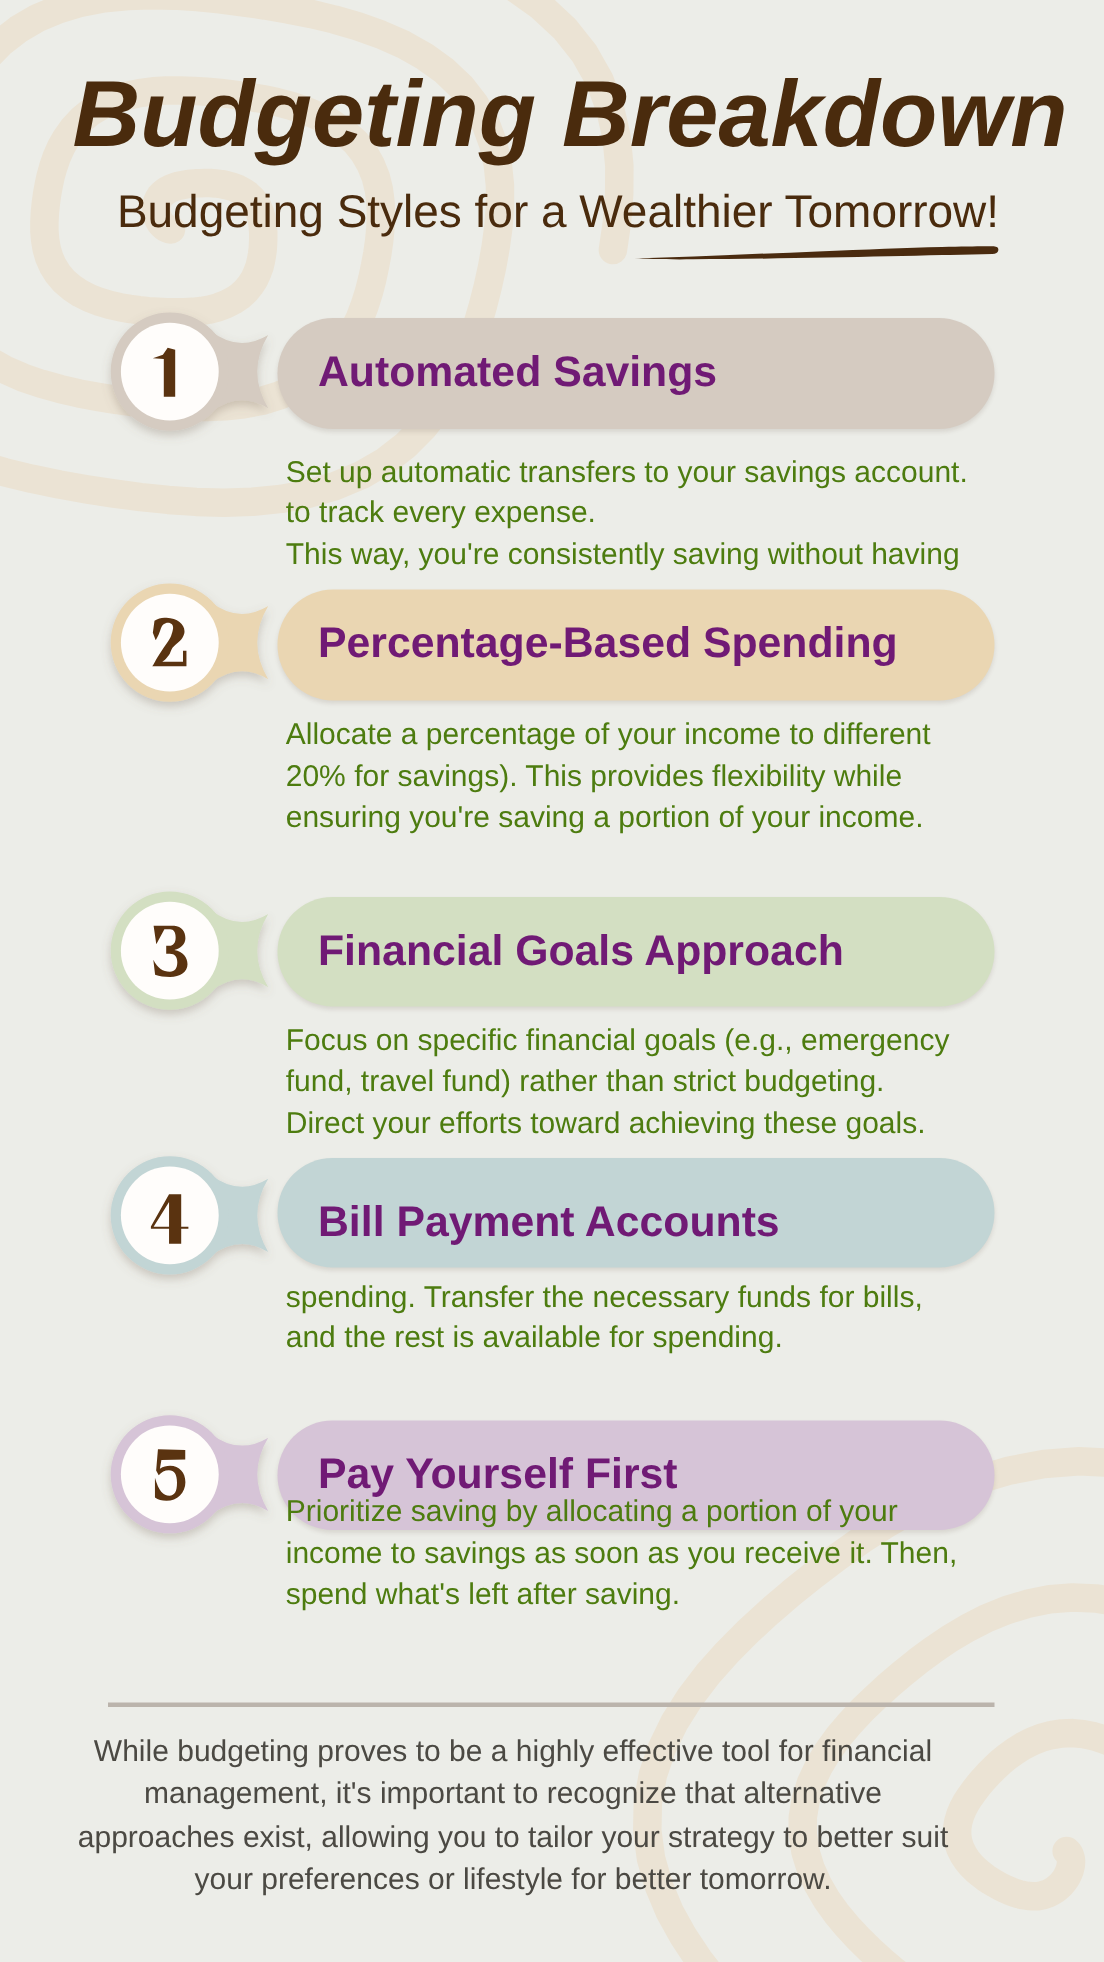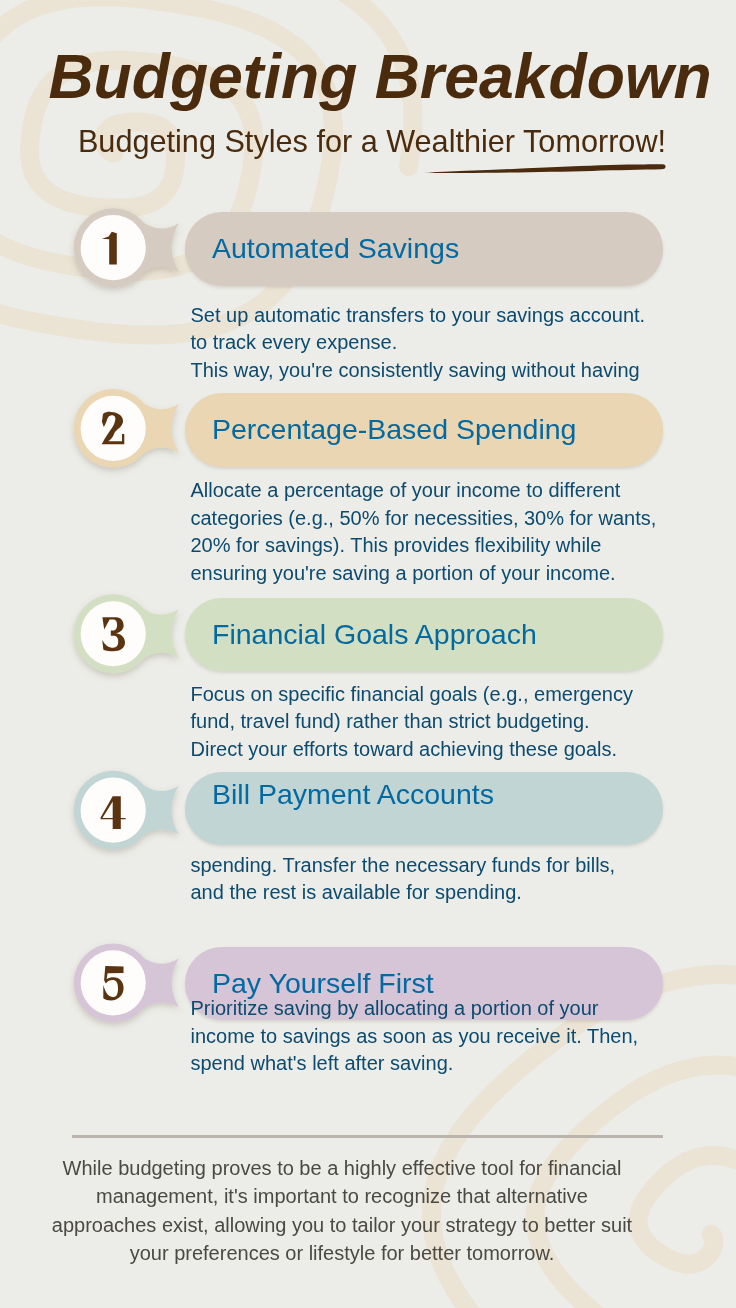--- a/index.html
+++ b/index.html
@@ -4,22 +4,22 @@
 <style>
   html,body{margin:0;padding:0;}
   body{width:736px;height:1308px;overflow:hidden;background:#ECEDE8;
        font-family:"Liberation Sans",sans-serif;-webkit-font-smoothing:antialiased;}
   #page{position:relative;width:736px;height:1308px;overflow:hidden;}
   #bg{position:absolute;inset:0;}
   .ttl{position:absolute;left:0;width:736px;text-align:center;font-weight:700;font-style:italic;
        font-size:62.5px;color:#4A2B0D;margin-left:12px;}
   .sub{position:absolute;left:4px;width:736px;text-align:center;font-size:30.65px;color:#4A2B0D;}
   .bar{position:absolute;border-radius:40px;box-shadow:0 2px 3px rgba(110,96,80,0.16);}
-  .htxt{position:absolute;font-weight:400;font-size:28.5px;color:#0369a1;white-space:nowrap;}
-  .btxt{position:absolute;font-size:20px;line-height:27.5px;color:#0c4a6e;white-space:pre;}
+  .htxt{position:absolute;font-weight:700;font-size:28.5px;color:#701a75;white-space:nowrap;}
+  .btxt{position:absolute;font-size:20px;line-height:27.5px;color:#4d7c0f;white-space:pre;}
   .foot{position:absolute;left:0;width:684px;text-align:center;font-size:20px;line-height:28.5px;color:#4B4943;}
   .divider{position:absolute;background:#BBB4AC;}
 </style>
 </head>
 <body>
 
 <div id="page">
   <svg id="bg" width="736" height="1308" viewBox="0 0 736 1308">
       <g fill="none" stroke="#EBE3D4" stroke-width="19" stroke-linecap="round" stroke-linejoin="round">
         <path d="M 114.0 153.0 L 112.8 152.8 L 111.7 152.4 L 110.6 151.9 L 109.6 151.2 L 108.7 150.4 L 107.8 149.5 L 107.0 148.5 L 106.3 147.4 L 105.7 146.2 L 105.1 144.9 L 104.7 143.4 L 104.3 141.8 L 104.1 140.1 L 104.1 138.3 L 104.4 136.5 L 104.9 134.6 L 105.7 132.7 L 106.8 130.9 L 108.3 129.3 L 110.1 127.8 L 112.1 126.5 L 114.4 125.4 L 116.7 124.6 L 119.3 123.8 L 121.9 123.3 L 124.6 122.8 L 127.5 122.5 L 130.4 122.2 L 133.5 122.1 L 136.8 122.0 L 140.2 122.0 L 143.7 122.3 L 147.4 122.7 L 151.1 123.5 L 154.9 124.5 L 158.5 125.9 L 161.9 127.7 L 165.1 129.9 L 167.8 132.4 L 170.0 135.2 L 171.8 138.2 L 173.2 141.4 L 174.1 144.7 L 174.8 148.0 L 175.2 151.4 L 175.5 154.9 L 175.5 158.4 L 175.4 162.0 L 175.2 165.8 L 174.7 169.6 L 174.0 173.6 L 173.0 177.7 L 171.5 181.8 L 169.6 186.0 L 167.0 190.0 L 163.9 193.8 L 160.1 197.3 L 155.7 200.3 L 150.9 202.8 L 145.6 204.8 L 140.0 206.3 L 134.3 207.3 L 128.6 207.9 L 122.7 208.2 L 116.9 208.2 L 111.0 208.1 L 105.0 207.8 L 98.9 207.4 L 92.7 206.8 L 86.3 205.9 L 79.8 204.8 L 73.1 203.3 L 66.5 201.3 L 60.0 198.8 L 53.7 195.7 L 48.0 191.9 L 42.9 187.6 L 38.7 182.7 L 35.3 177.3 L 32.8 171.7 L 31.1 165.8 L 30.1 159.9 L 29.6 154.0 L 29.6 148.0 L 29.9 142.1 L 30.5 136.1 L 31.3 130.1 L 32.4 124.0 L 33.7 117.7 L 35.5 111.4 L 37.7 104.9 L 40.6 98.4 L 44.2 92.0 L 48.7 85.8 L 54.1 79.9 L 60.4 74.7 L 67.7 70.3 L 75.6 66.7 L 84.2 64.0 L 93.0 62.1 L 102.0 60.9 L 111.1 60.4 L 120.1 60.3 L 129.1 60.6 L 138.1 61.2 L 147.1 62.0 L 156.2 63.1 L 165.4 64.4 L 174.8 66.0 L 184.3 68.0 L 193.9 70.5 L 203.4 73.7 L 212.8 77.6 L 221.6 82.4 L 229.8 88.1 L 236.9 94.6 L 242.7 101.9 L 247.2 109.8 L 250.5 118.0 L 252.6 126.5 L 253.7 135.1 L 254.0 143.6 L 253.6 152.1 L 252.8 160.5 L 251.6 168.9 L 250.0 177.4 L 248.2 185.9 L 246.0 194.5 L 243.2 203.3 L 239.9 212.1 L 235.6 221.0 L 230.4 229.7 L 224.0 238.1 L 216.4 245.9 L 207.5 253.0 L 197.4 258.9 L 186.4 263.6 L 174.7 267.2 L 162.5 269.5 L 150.2 270.9 L 137.9 271.4 L 125.6 271.3 L 113.5 270.6 L 101.4 269.6 L 89.4 268.2 L 77.3 266.6 L 65.1 264.6 L 52.7 262.3 L 40.2 259.4 L 27.6 255.9 L 15.1 251.6 L 3.0 246.3 L -8.5 239.8 L -19.1 232.3 L -28.3 223.7 L -35.8 214.0 L -41.6 203.6 L -45.7 192.8 L -48.3 181.6 L -49.5 170.4 L -49.6 159.3 L -48.9 148.2 L -47.6 137.3 L -45.8 126.4 L -43.5 115.6 L -40.9 104.7 L -37.8 93.7 L -34.2 82.5 L -29.6 71.3 L -24.1 60.0 L -17.3 49.0 L -9.0 38.4 L 0.7 28.5 L 12.1 19.6 L 24.9 12.1 L 39.0 6.2 L 53.9 1.8 L 69.4 -1.1 L 85.0 -2.7 L 100.6 -3.2 L 116.1 -2.9 L 131.4 -1.9 L 146.6 -0.4 L 161.7 1.5 L 176.7 3.7 L 191.9 6.3 L 207.3 9.3 L 222.8 13.0 L 238.4 17.5 L 253.8 23.0 L 268.8 29.6 L 283.0 37.6 L 296.1 47.0 L 307.4 57.7 L 316.7 69.7 L 323.8 82.5 L 328.8 96.0 L 331.9 109.8 L 333.3 123.6 L 333.3 137.4 L 332.3 151.0 L 330.5 164.4 L 328.1 177.8 L 325.2 191.0 L 321.8 204.3 L 317.9 217.7 L 313.2 231.3 L 307.6 244.9 L 300.8 258.5 L 292.5 271.9 L 282.4 284.8 L 270.5 296.8 L 256.8 307.5 L 241.2 316.6 L 224.1 323.8 L 206.0 329.1 L 187.3 332.6 L 168.4 334.5 L 149.4 335.1 L 130.7 334.6 L 112.2 333.3 L 93.9 331.4 L 75.8 329.0 L 57.7 326.2 L 39.6 323.0 L 21.2 319.2 L 2.7 314.7 L -15.8 309.3 L -34.2 302.7 L -52.1 294.8 L -69.1 285.2 L -84.6 274.1 L -98.2 261.3 L -109.3 247.1 L -117.8 231.7 L -123.8 215.7 L -127.4 199.3 L -129.1 182.8 L -129.1 166.4 L -127.8 150.2 L -125.5 134.2 L -122.5 118.5 L -118.9 102.8 L -114.8 87.1 L -110.1 71.3 L -104.5 55.3 L -97.8 39.3 L -89.7 23.3 L -79.9 7.6 L -68.1 -7.5 L -54.2 -21.6 L -38.1 -34.3 L -19.8 -45.1 L 0.2 -53.6 L 21.4 -59.9 L 43.4 -64.0 L 65.7 -66.3 L 88.0 -66.9 L 110.0 -66.3 L 131.6 -64.7 L 153.0 -62.4 L 174.2 -59.5 L 195.3 -56.2 L 216.4 -52.3 L 237.8 -47.9 L 259.2 -42.6 L 280.8 -36.3 L 302.1 -28.6 L 322.9 -19.4 L 342.7 -8.4 L 360.8 4.5 L 376.6 19.3 L 389.7 35.8 L 399.7 53.5 L 406.7 72.2 L 411.0 91.2 L 412.9 110.4 L 412.8 129.4 L 411.3 148.2 L 408.6 166.7"></path>
@@ -77,26 +77,26 @@
     </svg>
   <svg class="uline" width="736" height="1308" viewBox="0 0 736 1308" style="position:absolute;left:0;top:0;pointer-events:none">
       <path fill="#4A2B0F" d="M 423,172.4 C 462,171.2 505,169.2 545,167.6 C 578,166.3 604,165.1 628,164.6 C 644,164.3 656,164.0 662.5,164.2 C 665.2,164.4 665.8,165.6 665.5,167.0 C 665.2,168.4 664.0,169.2 661.5,169.3 C 642,169.7 618,170.2 592,170.9 C 552,171.9 502,172.6 462,172.9 C 444,173.0 431,172.8 423,172.4 Z"></path>
     </svg>
   <div id="rows">
       <div class="bar" style="left:185px;top:212.3px;width:477.5px;height:73.5px;background:#D5CBC1"></div>
       <div class="htxt" style="left:212px;top:232.3px">Automated Savings</div>
       <div class="btxt" style="left:190.5px;top:301.7px"><div>Set up automatic transfers to your savings account.</div><div>to track every expense.</div><div>This way, you're consistently saving without having</div></div>
       <div class="bar" style="left:185px;top:393.2px;width:477.5px;height:73.5px;background:#EAD6B2"></div>
       <div class="htxt" style="left:212px;top:413.2px">Percentage-Based Spending</div>
-      <div class="btxt" style="left:190.5px;top:477.4px"><div>Allocate a percentage of your income to different</div><div>categories (e.g., 50% for necessities, 30% for wants,</div><div>20% for savings). This provides flexibility while</div><div>ensuring you're saving a portion of your income.</div></div>
+      <div class="btxt" style="left:190.5px;top:477.4px"><div>Allocate a percentage of your income to different</div><div>20% for savings). This provides flexibility while</div><div>ensuring you're saving a portion of your income.</div></div>
       <div class="bar" style="left:185px;top:597.7px;width:477.5px;height:73.5px;background:#D3DFC2"></div>
       <div class="htxt" style="left:212px;top:617.7px">Financial Goals Approach</div>
       <div class="btxt" style="left:190.5px;top:680.7px"><div>Focus on specific financial goals (e.g., emergency</div><div>fund, travel fund) rather than strict budgeting.</div><div>Direct your efforts toward achieving these goals.</div></div>
       <div class="bar" style="left:185px;top:771.5px;width:477.5px;height:73.5px;background:#C2D5D5"></div>
-      <div class="htxt" style="left:212px;top:778px">Bill Payment Accounts</div>
+      <div class="htxt" style="left:212px;top:799px">Bill Payment Accounts</div>
       <div class="btxt" style="left:190.5px;top:851.9px"><div>spending. Transfer the necessary funds for bills,</div><div>and the rest is available for spending.</div></div>
       <div class="bar" style="left:185px;top:946.5px;width:477.5px;height:73.5px;background:#D6C4D7"></div>
       <div class="htxt" style="left:212px;top:966.5px">Pay Yourself First</div>
       <div class="btxt" style="left:190.5px;top:995px"><div>Prioritize saving by allocating a portion of your</div><div>income to savings as soon as you receive it. Then,</div><div>spend what's left after saving.</div></div>
     </div>
   <div class="divider" style="left:72px;top:1135px;width:590.5px;height:2.6px;"></div>
   <div class="foot" style="top:1153.5px" id="footer">
       <div>While budgeting proves to be a highly effective tool for financial</div>
       <div>management, it's important to recognize that alternative</div>
       <div>approaches exist, allowing you to tailor your strategy to better suit</div>

